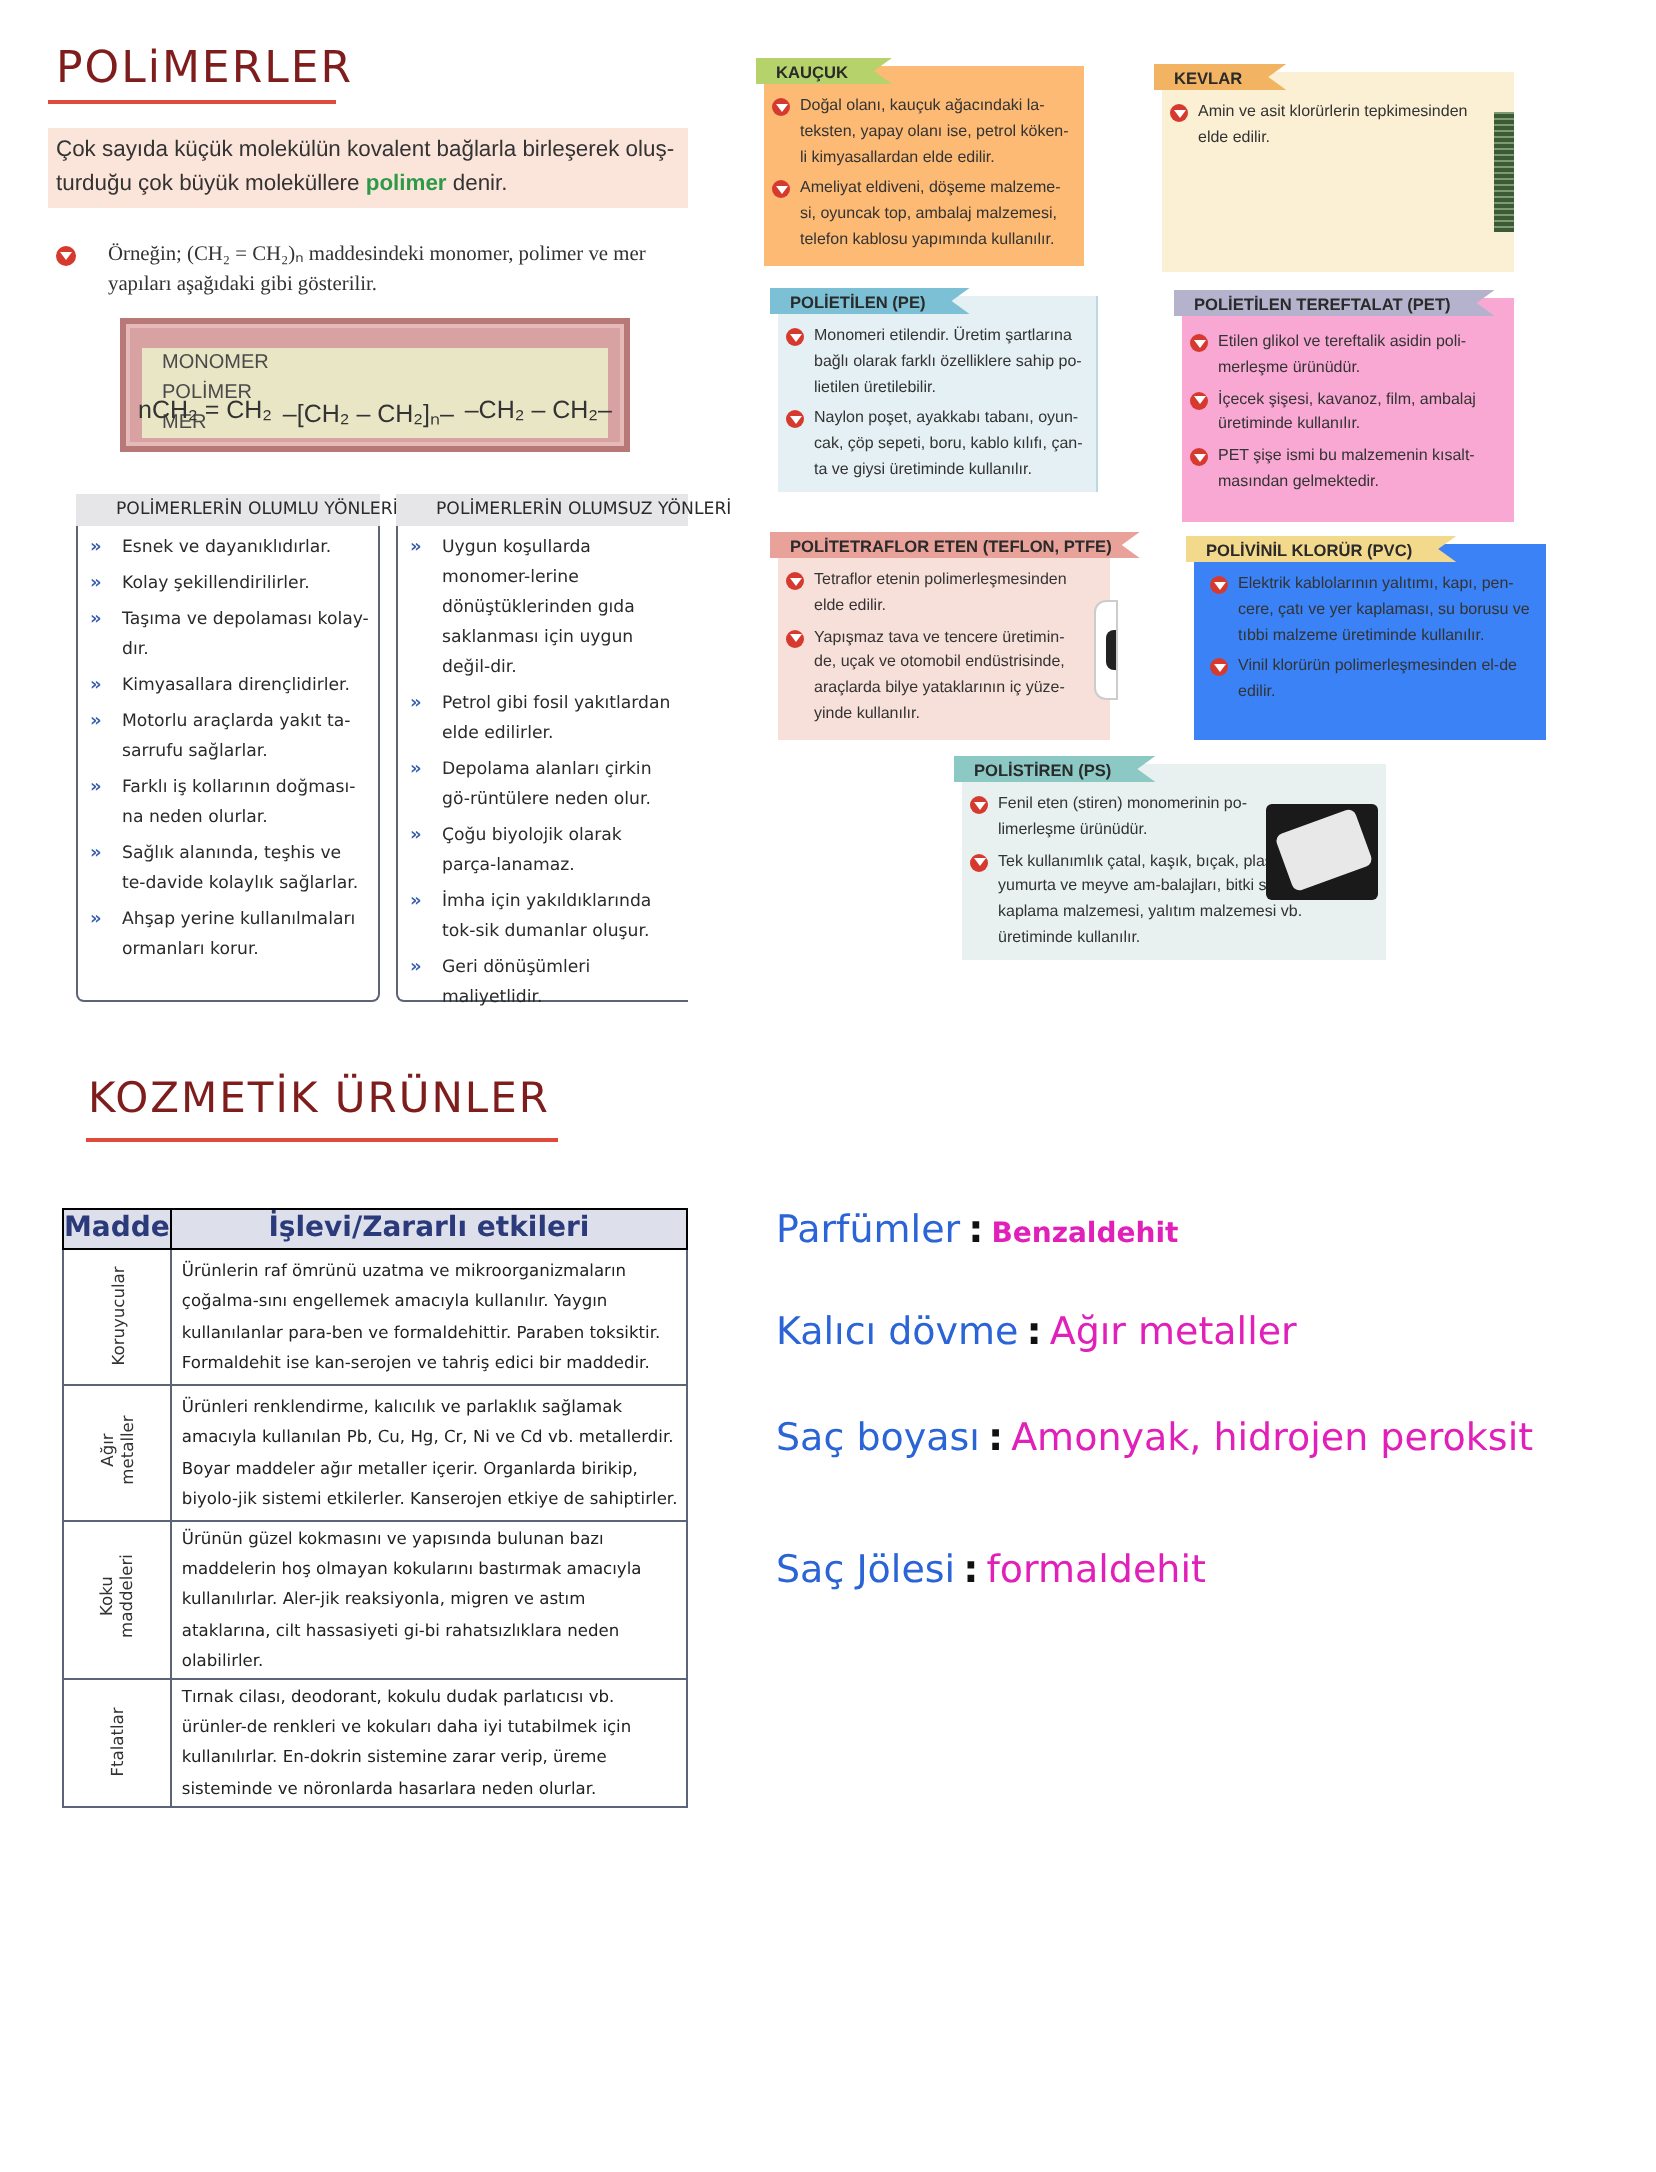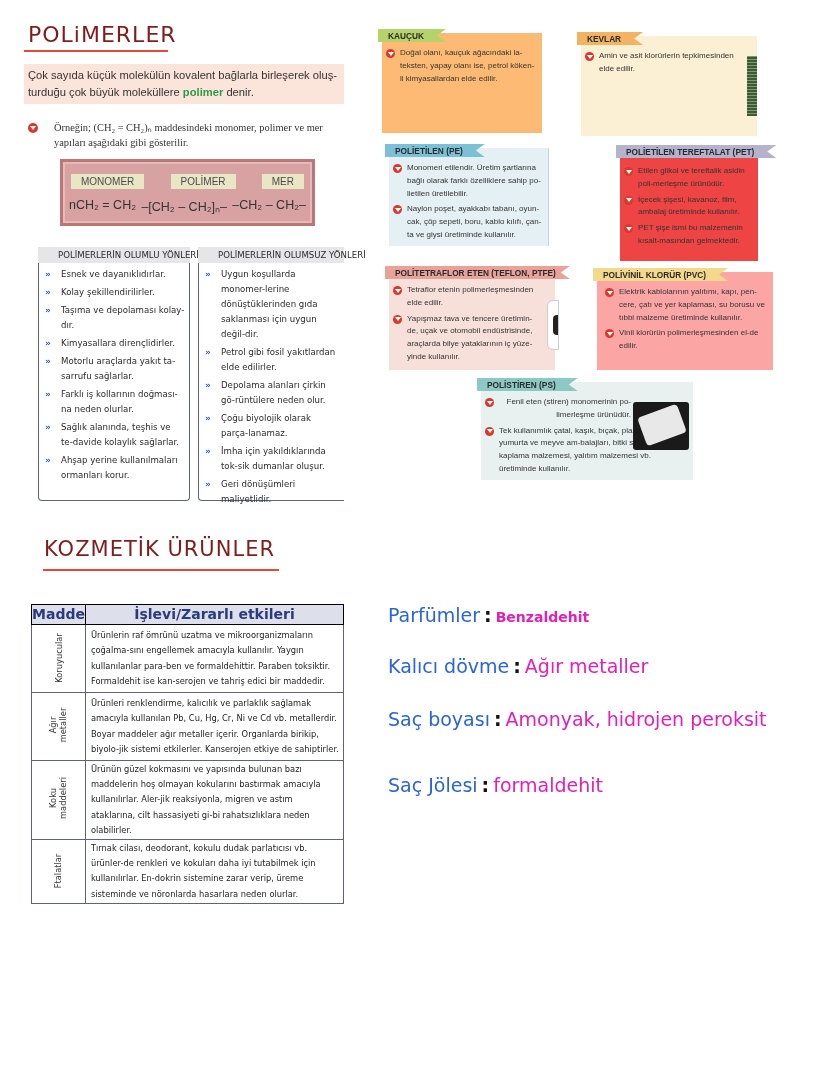--- a/index.html
+++ b/index.html
@@ -28,21 +28,21 @@
     border-left: 3px solid transparent; border-right: 3px solid transparent;
     border-top: 4px solid #fff;
   }
 
   .example { position: absolute; left: 28px; top: 120px; width: 320px; font-size: 10.4px; line-height: 15px; display: flex; gap: 16px; color: #333; font-family: Liberation Serif, serif; }
 
   .mono-box {
     position: absolute; left: 60px; top: 159px; width: 255px; height: 67px;
     background: #d9a2a2; border: 3px solid #b87878; box-shadow: inset 0 0 0 2px #e7baba;
   }
-  .mono-box .labels { position: absolute; top: 12px; left: 8px; right: 8px; display: flex; justify-content: space-between; }
+  .mono-box .labels { position: absolute; top: 12px; left: 8px; right: 8px; display: flex; justify-content: space-between; flex-direction: column; }
   .mono-box .lbl { background: #e9e6c6; font-size: 10px; color: #4a4a4a; padding: 2px 10px; }
   .mono-box .formulas { position: absolute; top: 36px; left: 6px; right: 6px; display: flex; justify-content: space-between; font-size: 12.5px; color: #333; }
 
   .list-col { position: absolute; top: 247px; width: 152px; }
   .list-col .head { background: #e6e6e8; font-family: "DejaVu Sans", sans-serif; font-size: 8.6px; color: #2a2a2a; padding: 3px 20px; letter-spacing: 0; white-space: nowrap; }
   .list-col .body { border: 1.5px solid #5d6478; border-top: none; border-radius: 0 0 4px 4px; padding: 4px 4px 6px 6px; height: 238px; }
   .list-col .item { display: flex; gap: 6px; font-family: "DejaVu Sans", sans-serif; font-size: 8.6px; line-height: 15px; margin-bottom: 3px; color: #2a2a2a; }
   .list-col .arrow { color: #3a5fb0; font-size: 9px; font-weight: bold; flex: 0 0 10px; }
 
   .card { position: absolute; font-size: 8px; line-height: 12.8px; color: #333; }
@@ -161,20 +161,24 @@
   </div>
 </div>
 
 <div class="card" style="left:382px; top:33px; width:160px; height:100px; background:#fdba74;">
   <div class="tag" style="background:#b6d26a;">KAUÇUK</div>
   <div class="items">
     <div class="it">
         <span class="bullet-icon"></span>
         <span>Doğal olanı, kauçuk ağacındaki la-teksten, yapay olanı ise, petrol köken-li kimyasallardan elde edilir.</span>
       </div>
+    <div class="it">
+        <span class="bullet-icon"></span>
+        <span>Ameliyat eldiveni, döşeme malzeme-si, oyuncak top, ambalaj malzemesi, telefon kablosu yapımında kullanılır.</span>
+      </div>
   </div>
 </div>
 
 <div class="card" style="left:581px; top:36px; width:176px; height:100px; background:#fbefd4;">
   <div class="tag" style="background:#f2b463;">KEVLAR</div>
   <div class="items" style="right:16px;">
     <div class="it">
         <span class="bullet-icon"></span>
         <span>Amin ve asit klorürlerin tepkimesinden elde edilir.</span>
       </div>
@@ -189,21 +193,21 @@
         <span class="bullet-icon"></span>
         <span>Monomeri etilendir. Üretim şartlarına bağlı olarak farklı özelliklere sahip po-lietilen üretilebilir.</span>
       </div>
     <div class="it">
         <span class="bullet-icon"></span>
         <span>Naylon poşet, ayakkabı tabanı, oyun-cak, çöp sepeti, boru, kablo kılıfı, çan-ta ve giysi üretiminde kullanılır.</span>
       </div>
   </div>
 </div>
 
-<div class="card" style="left:620px; top:149px; width:138px; height:112px; background:#ef4444;">
+<div class="card" style="left:591px; top:149px; width:166px; height:112px; background:#f9a8d4;">
   <div class="tag" style="background:#b4b2cc;">POLİETİLEN TEREFTALAT (PET)</div>
   <div class="items" style="top:16px;">
     <div class="it">
         <span class="bullet-icon"></span>
         <span>Etilen glikol ve tereftalik asidin poli-merleşme ürünüdür.</span>
       </div>
     <div class="it">
         <span class="bullet-icon"></span>
         <span>İçecek şişesi, kavanoz, film, ambalaj üretiminde kullanılır.</span>
       </div>
@@ -224,38 +228,38 @@
     <div class="it">
         <span class="bullet-icon"></span>
         <span>Yapışmaz tava ve tencere üretimin-de, uçak ve otomobil endüstrisinde, araçlarda bilye yataklarının iç yüze-yinde kullanılır.</span>
       </div>
   </div>
   <div style="position:absolute; right:-4px; top:30px; width:12px; height:50px; background:#fff; border:1px solid #ccc; border-radius:6px 0 0 6px;">
       <div style="position:absolute; right:0; top:14px; width:5px; height:20px; background:#222; border-radius:4px 0 0 4px;"></div>
     </div>
 </div>
 
-<div class="card" style="left:597px; top:272px; width:176px; height:98px; background:#fca5a5;">
+<div class="card" style="left:597px; top:272px; width:176px; height:98px; background:#3b82f6;">
   <div class="tag" style="background:#f3d98c;">POLİVİNİL KLORÜR (PVC)</div>
   <div class="items" style="left:8px;">
     <div class="it">
         <span class="bullet-icon"></span>
         <span>Elektrik kablolarının yalıtımı, kapı, pen-cere, çatı ve yer kaplaması, su borusu ve tıbbi malzeme üretiminde kullanılır.</span>
       </div>
     <div class="it">
         <span class="bullet-icon"></span>
         <span>Vinil klorürün polimerleşmesinden el-de edilir.</span>
       </div>
   </div>
 </div>
 
 <div class="card" style="left:481px; top:382px; width:212px; height:98px; background:#e8f0f0;">
   <div class="tag" style="background:#8cc8c4;">POLİSTİREN (PS)</div>
   <div class="items" style="right:4px;">
-    <div class="it" style="margin-right:58px;text-align:right;">
+    <div class="it" style="margin-right:58px;">
         <span class="bullet-icon"></span>
         <span>Fenil eten (stiren) monomerinin po-limerleşme ürünüdür.</span>
       </div>
     <div class="it">
         <span class="bullet-icon"></span>
         <span style="display:block; padding-right:0;">Tek kullanımlık çatal, kaşık, bıçak, plastik köpük, yumurta ve meyve am-balajları, bitki saksıları, çatı kaplama malzemesi, yalıtım malzemesi vb. üretiminde kullanılır.</span>
       </div>
   </div>
   <div style="position:absolute; right:4px; top:20px; width:56px; height:48px; background:#1a1a1a; border-radius:3px; overflow:hidden;">
       <div style="position:absolute; left:8px; top:8px; width:42px; height:30px; background:#e8e8e8; border-radius:4px; transform:rotate(-20deg);"></div>

